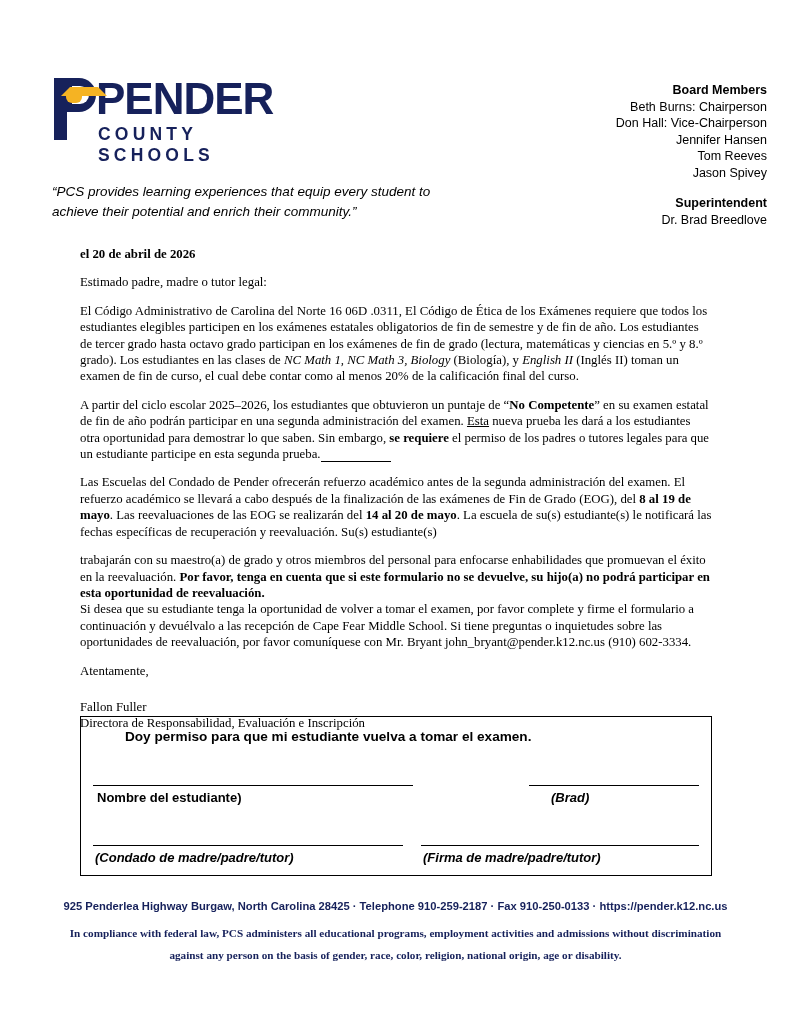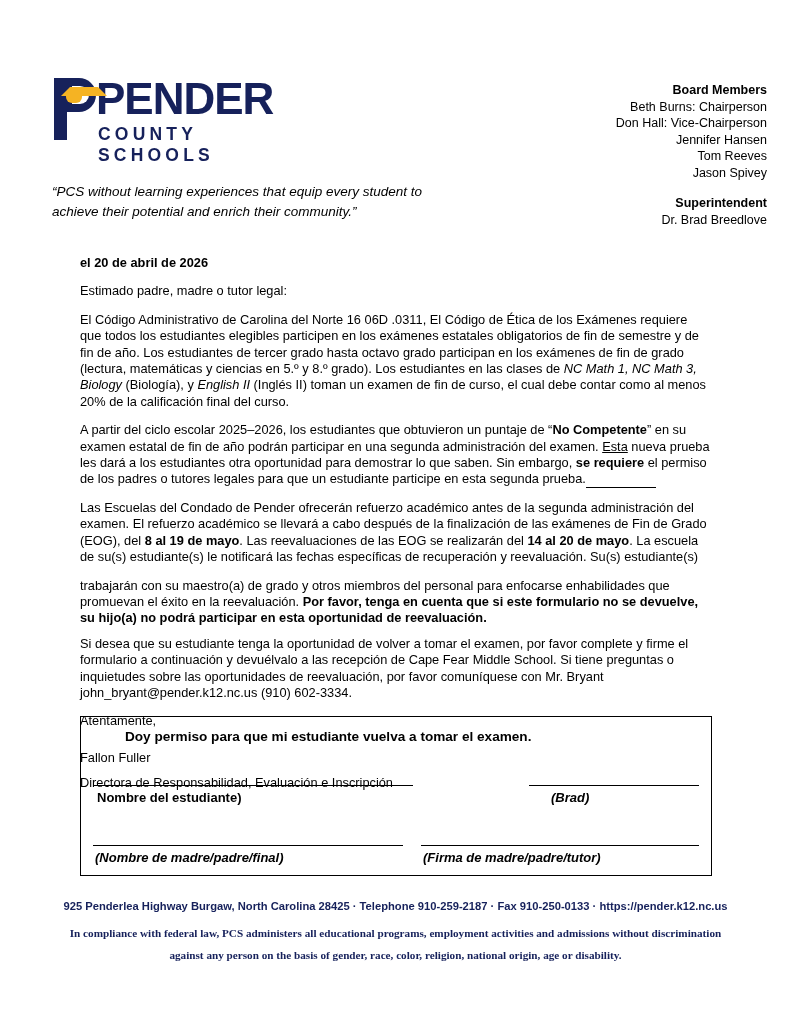--- a/index.html
+++ b/index.html
@@ -141,21 +141,21 @@
   
   .content {
     position: absolute;
     left: 80px;
     top: 246px;
     width: 632px;
     font-size: 12.8px;
     line-height: 16.4px;
     color: #000;
   }
-  .content p { margin: 9px 0 12px 0; }
+  .content p { margin: 0 0 12px 0; font-family: Liberation Serif, serif; }
   .content p.tight { margin-bottom: 0; }
   .content .b { font-weight: bold; }
   .content .i { font-style: italic; }
   .content .u { text-decoration: underline; }
   .date-line { font-weight: bold; margin: 0; }
   .salutation { margin: 0 0 13px 0; }
 
   .blankline {
     display: inline-block;
     width: 70px;
@@ -249,21 +249,21 @@
       <div>Beth Burns: Chairperson</div>
       <div>Don Hall: Vice-Chairperson</div>
       <div>Jennifer Hansen</div>
       <div>Tom Reeves</div>
       <div>Jason Spivey</div>
       <div class="spacer"></div>
       <div class="bold">Superintendent</div>
       <div>Dr. Brad Breedlove</div>
     </div>
 
-    <div class="tagline">“PCS without learning experiences that equip every student to achieve their potential and enrich their community.”</div>
+    <div class="tagline">“PCS provides learning experiences that equip every student to achieve their potential and enrich their community.”</div>
   </div>
 
   <div class="content">
 
     <p class="date-line">el 20 de abril de 2026</p>
     <p class="salutation">Estimado padre, madre o tutor legal:</p>
 
     <p><span>El Código Administrativo de Carolina del Norte 16 06D .0311, El Código de Ética de los Exámenes requiere que todos los estudiantes elegibles participen en los exámenes estatales obligatorios de fin de semestre y de fin de año. Los estudiantes de tercer grado hasta octavo grado participan en los exámenes de fin de grado (lectura, matemáticas y ciencias en 5.º y 8.º grado). Los estudiantes en las clases de </span><span class="i">NC Math 1, NC Math 3, Biology</span><span> (Biología), y </span><span class="i">English II</span><span> (Inglés II) toman un examen de fin de curso, el cual debe contar como al menos 20% de la calificación final del curso.</span></p>
 
     <p><span>A partir del ciclo escolar 2025–2026, los estudiantes que obtuvieron un puntaje de “</span><span class="b">No Competente</span><span>” en su examen estatal de fin de año podrán participar en una segunda administración del examen. </span><span class="u">Esta</span><span> nueva prueba les dará a los estudiantes otra oportunidad para demostrar lo que saben. Sin embargo, </span><span class="b">se requiere</span><span> el permiso de los padres o tutores legales para que un estudiante participe en esta segunda prueba.</span><span class="blankline"></span></p>
@@ -281,21 +281,21 @@
   <div class="sigbox">
     <div class="sig-title">Doy permiso para que mi estudiante vuelva a tomar el examen.</div>
 
     <div class="sig-rule rule-a"></div>
     <div class="sig-rule rule-b"></div>
     <div class="sig-lbl lbl-a">Nombre del estudiante)</div>
     <div class="sig-lbl lbl-b">(Brad)</div>
 
     <div class="sig-rule rule-c"></div>
     <div class="sig-rule rule-d"></div>
-    <div class="sig-lbl lbl-c">(Nombre de madre/padre/final)</div>
+    <div class="sig-lbl lbl-c">(Condado de madre/padre/tutor)</div>
     <div class="sig-lbl lbl-d">(Firma de madre/padre/tutor)</div>
   </div>
 
   <div class="footer">
     <div class="footer-addr">925 Penderlea Highway Burgaw, North Carolina 28425 · Telephone 910-259-2187 · Fax 910-250-0133 · https://pender.k12.nc.us</div>
     <div class="footer-note">In compliance with federal law, PCS administers all educational programs, employment activities and admissions without discrimination against any person on the basis of gender, race, color, religion, national origin, age or disability.</div>
   </div>
 
 </div>
 

